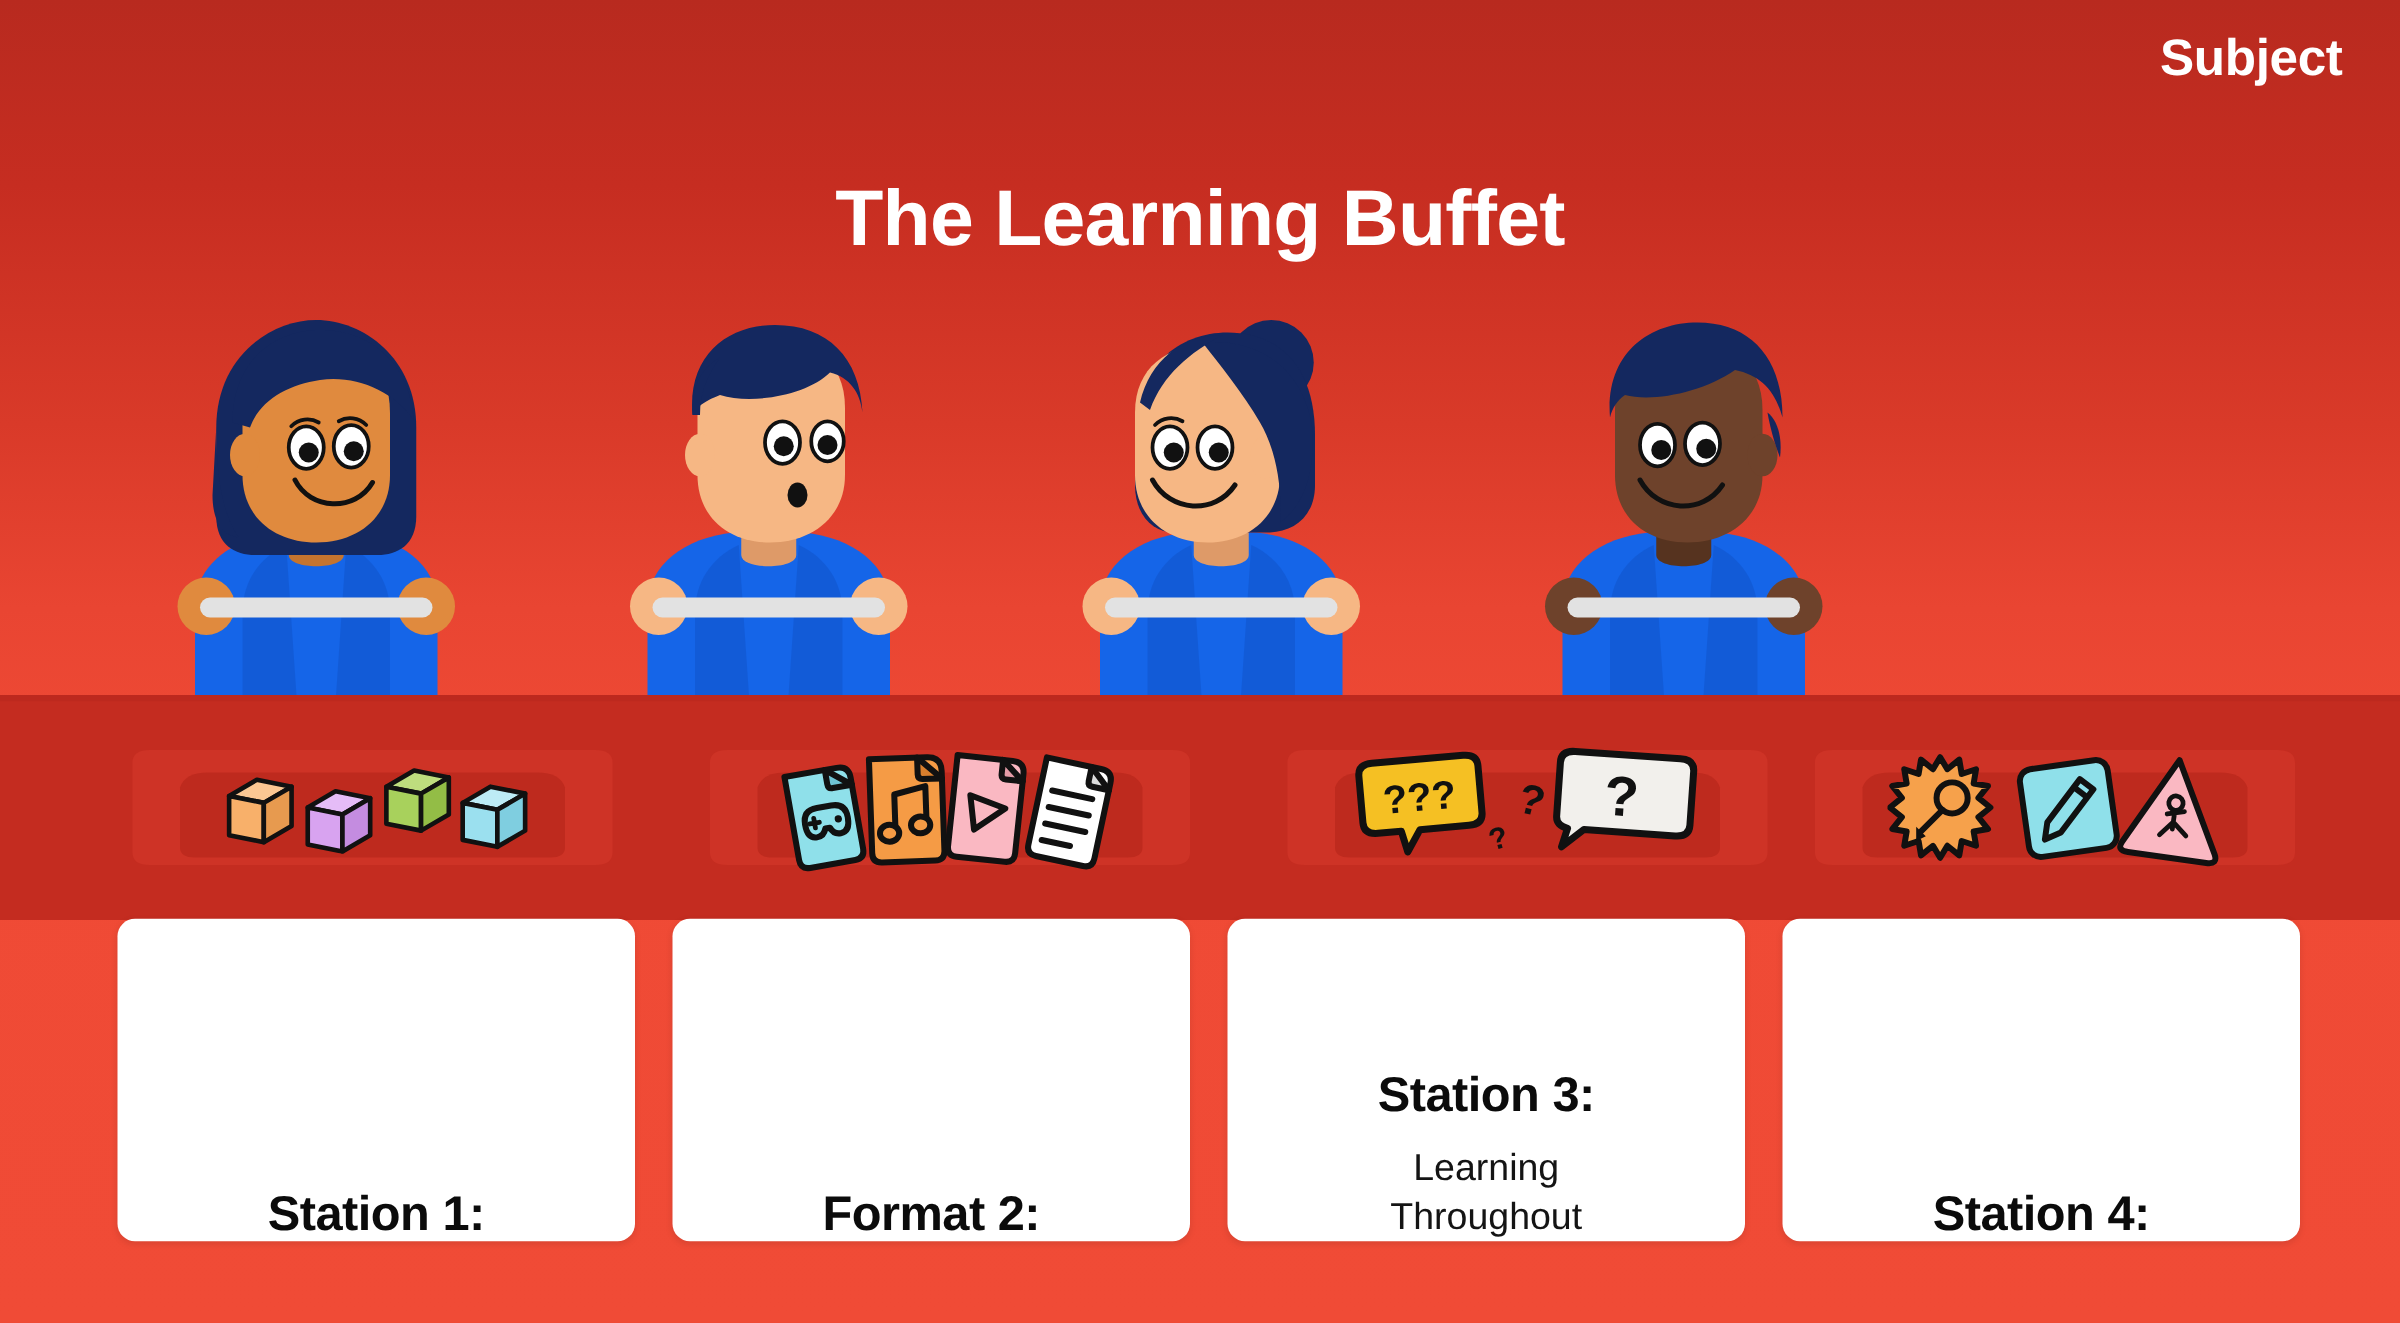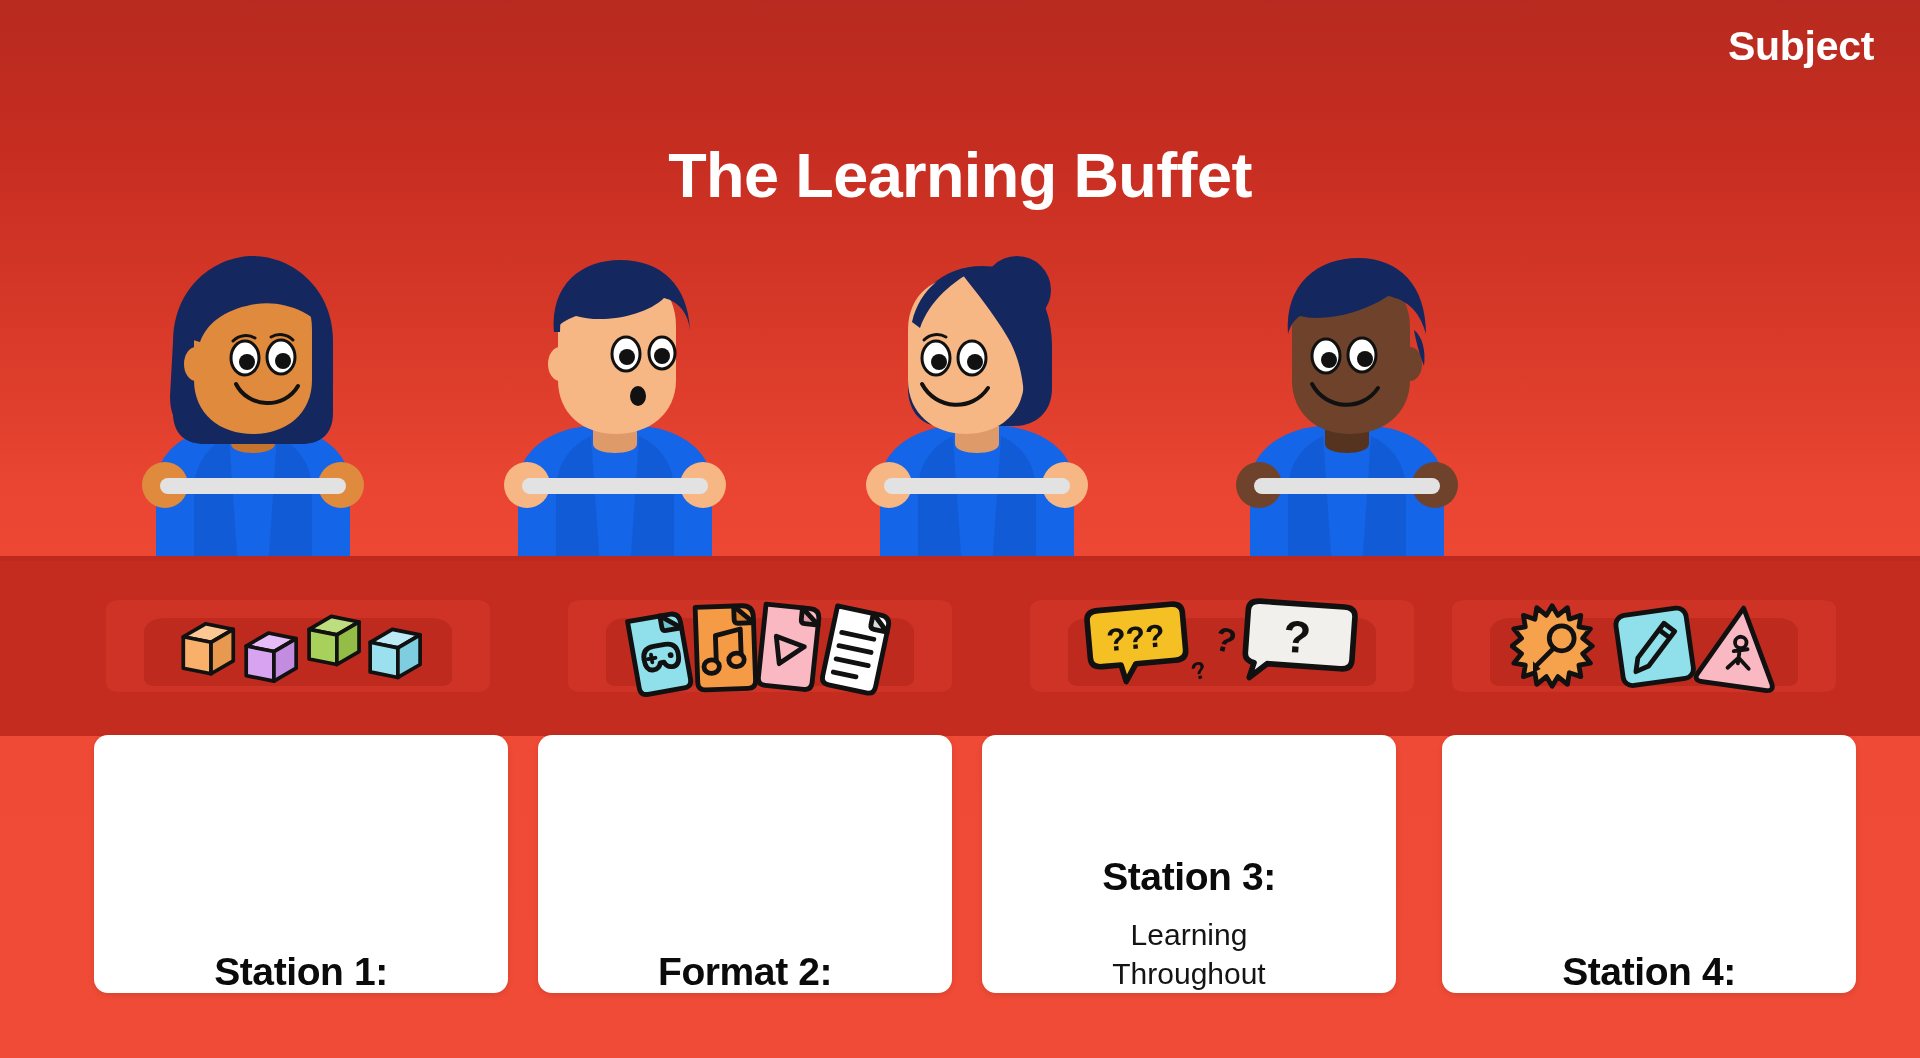--- a/index.html
+++ b/index.html
@@ -359,18 +359,18 @@
     <div class="card" style="left:538px;">
       <div class="card-title">Format 2:</div>
     </div>
 
     <div class="card" style="left:982px;">
       <div class="card-title">Station 3:</div>
       <div class="card-sub">Learning
 Throughout</div>
     </div>
 
-    <div class="card" style="left:1426px;margin-left:16px;">
+    <div class="card" style="left:1426px;">
       <div class="card-title">Station 4:</div>
     </div>
   </div>
 
 </div>
 
 </body></html>

